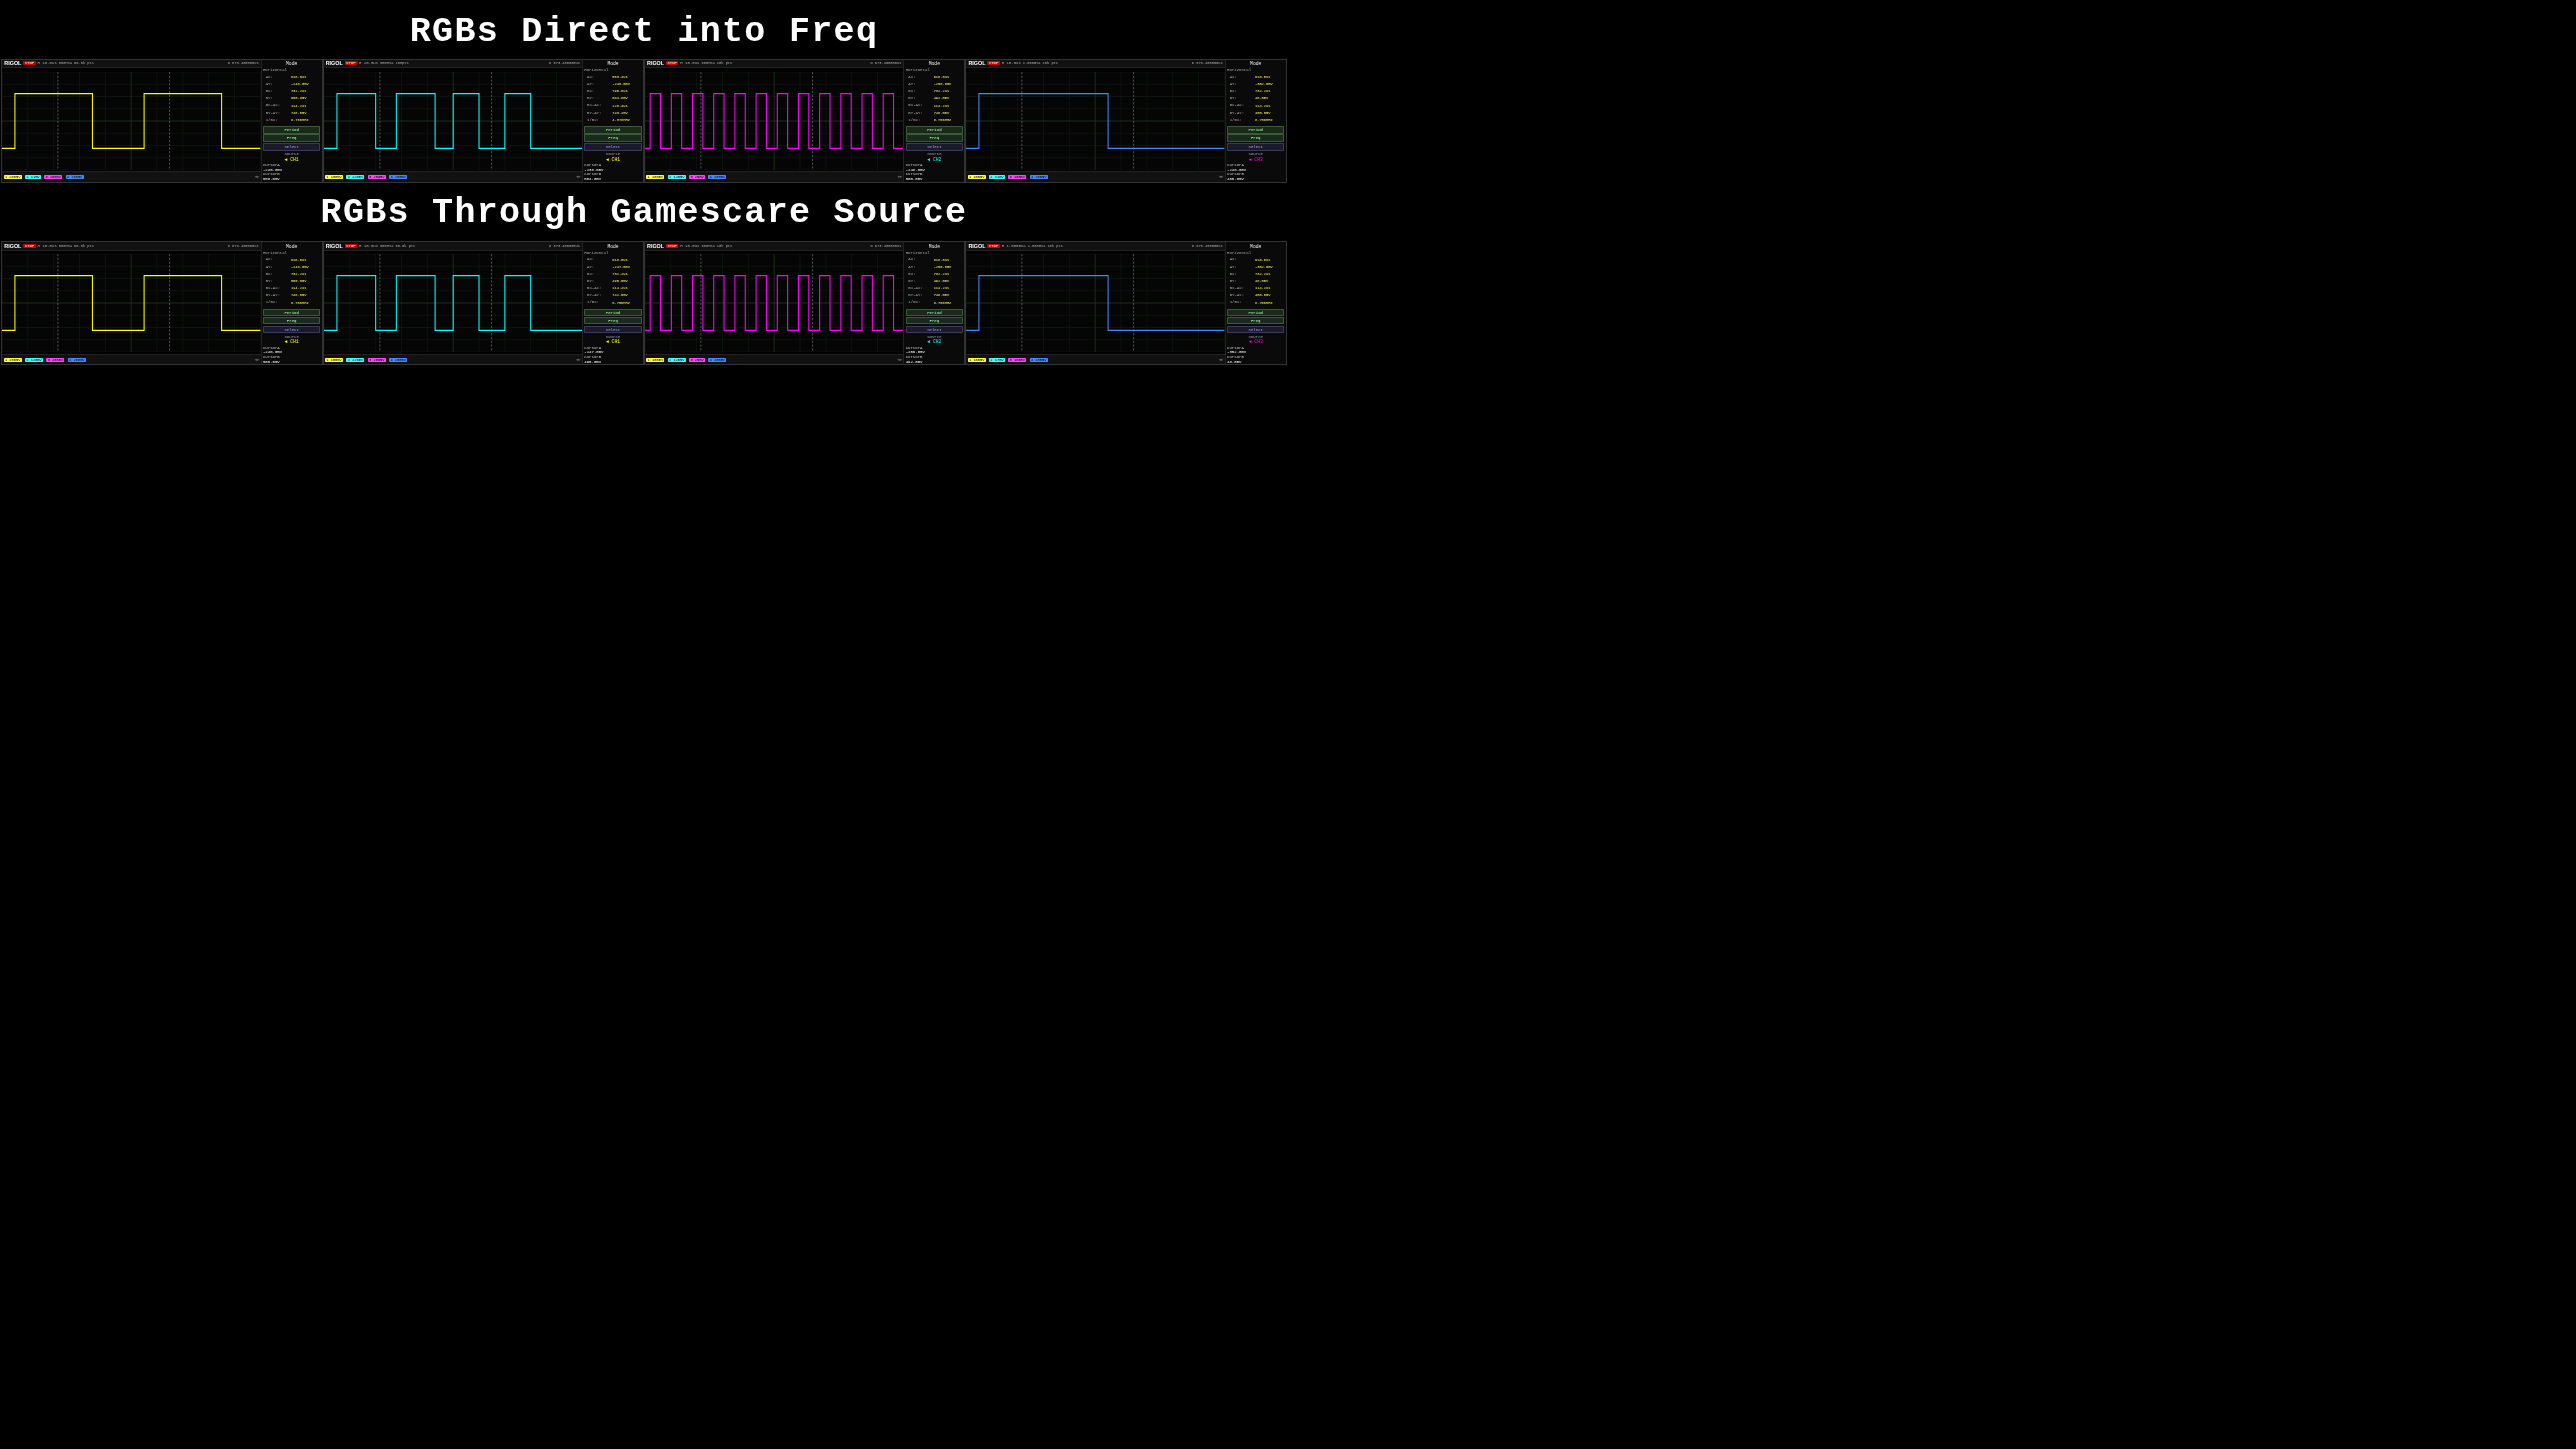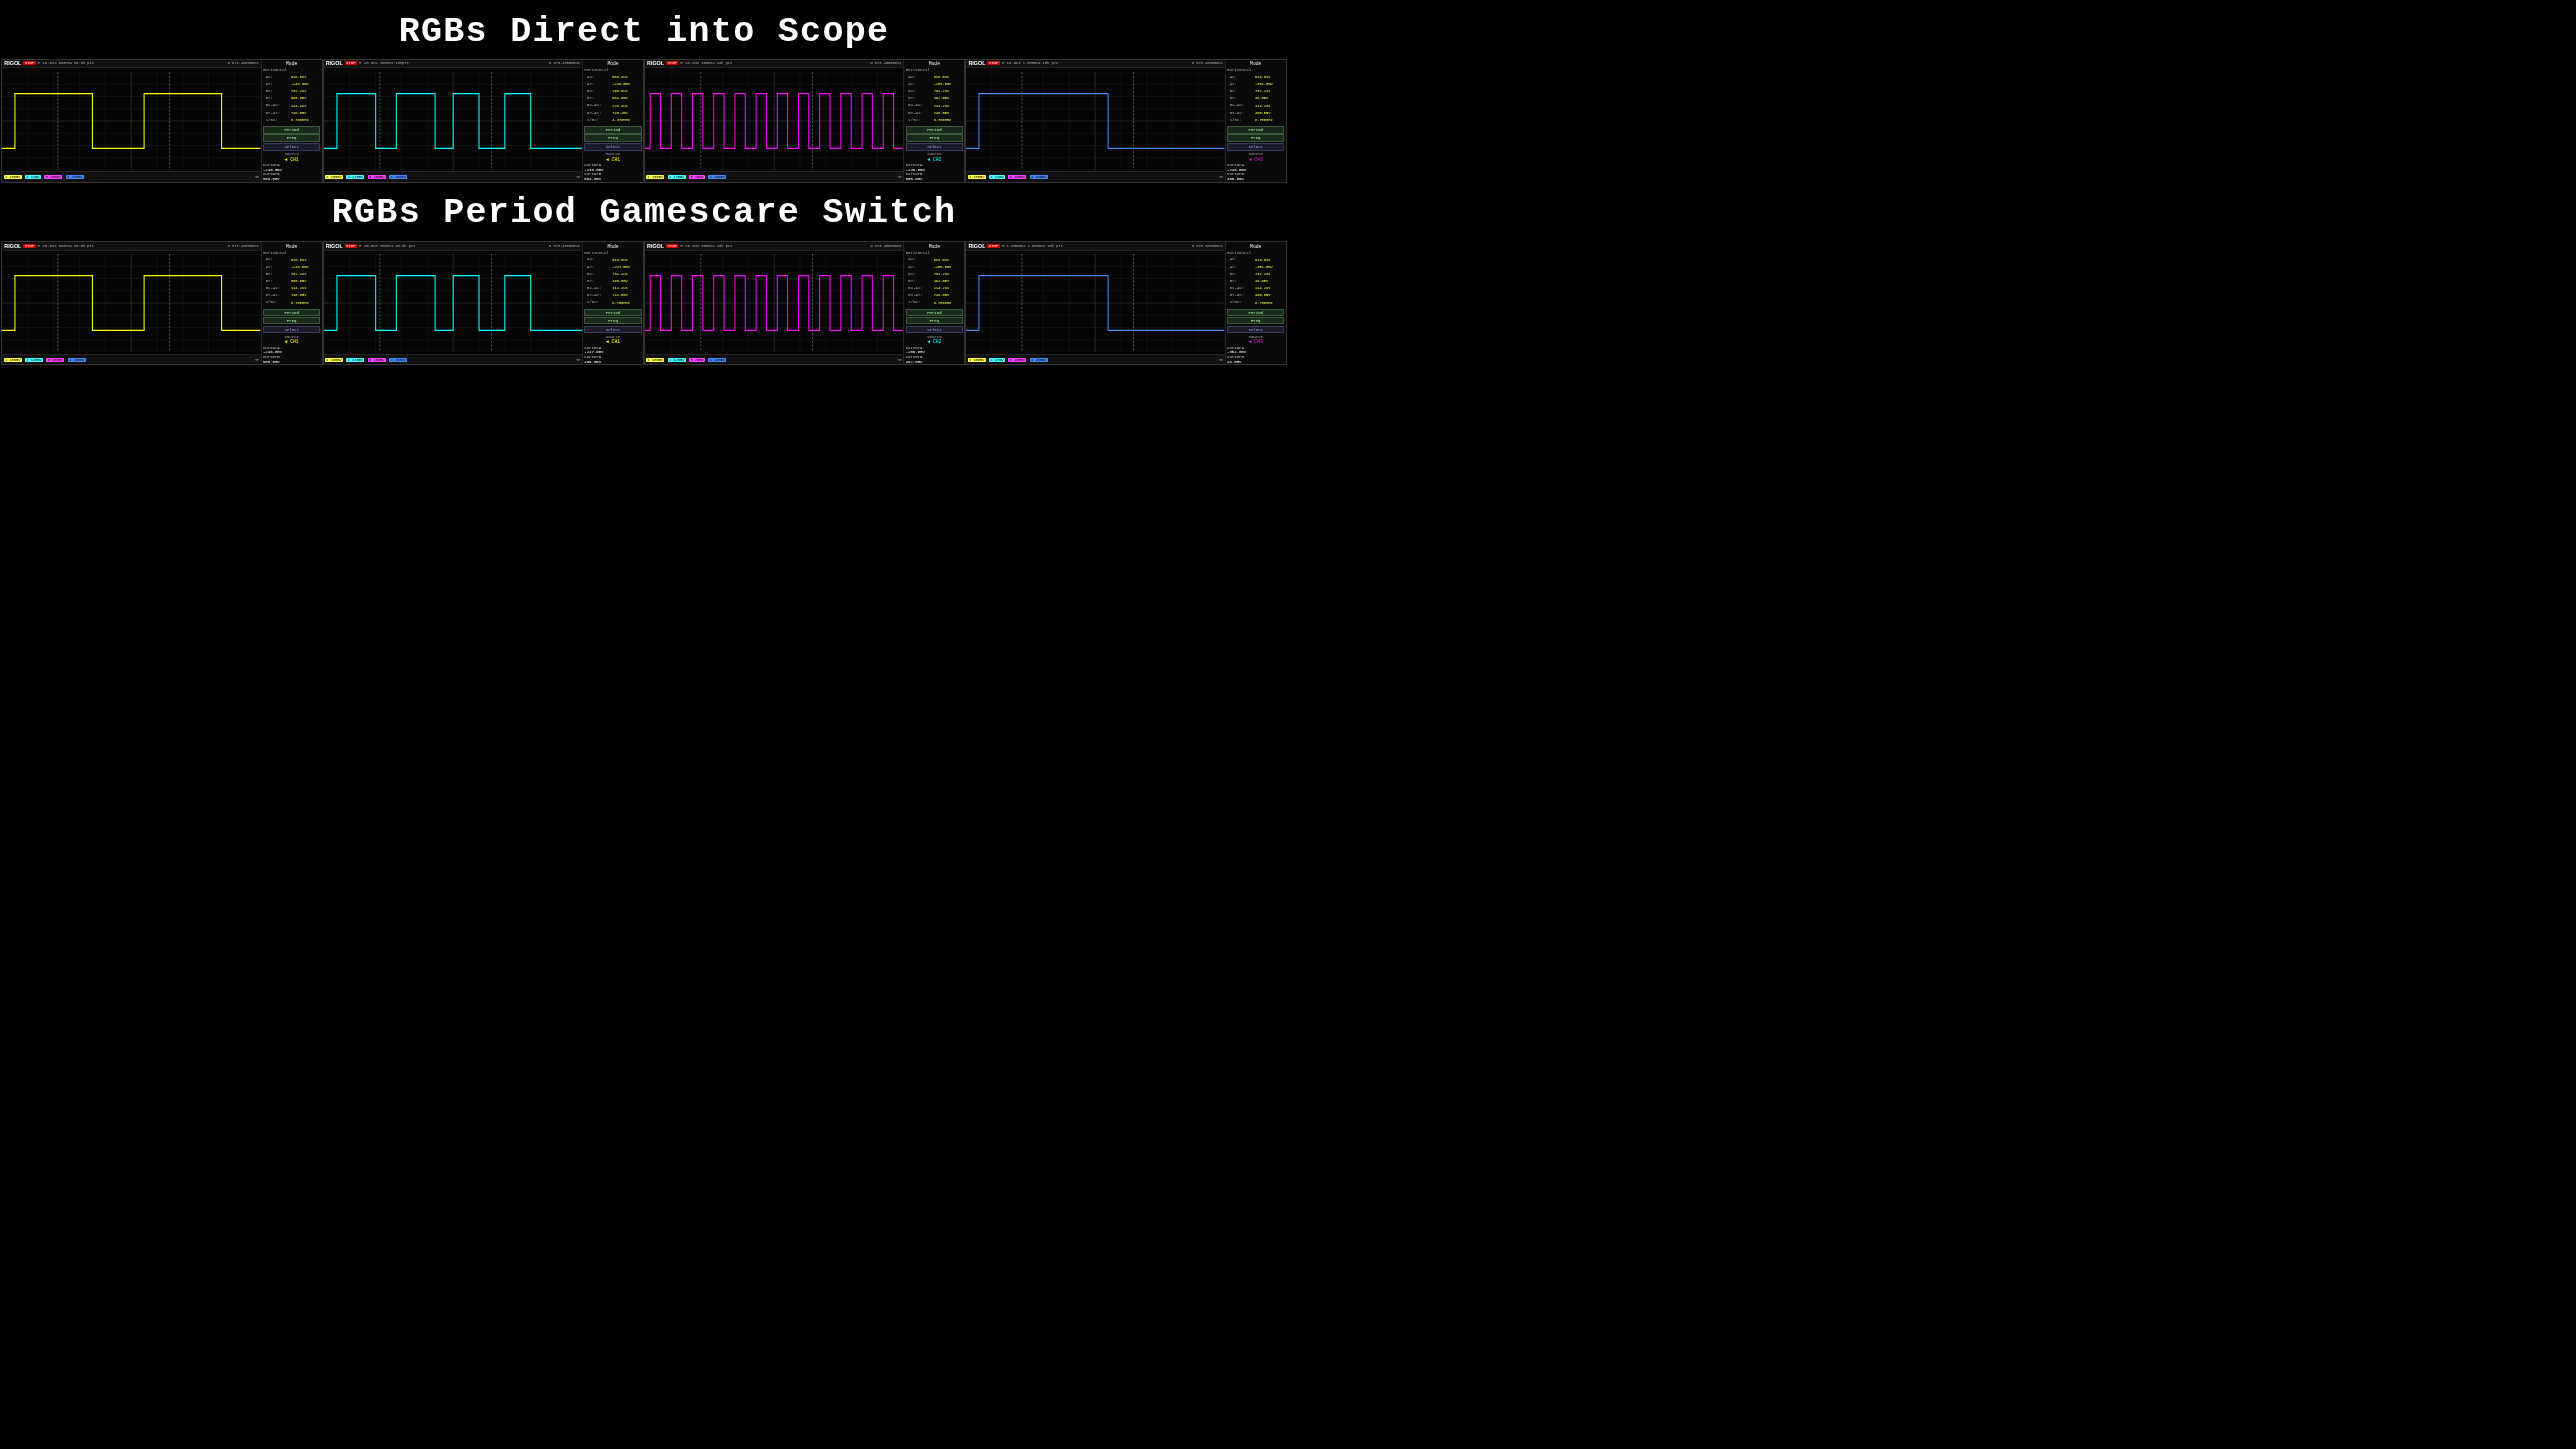--- a/index.html
+++ b/index.html
@@ -180,21 +180,21 @@
     .top-section {
       margin-bottom: 1.3px;
     }
     .bottom-section {
       margin-top: 1.3px;
     }
   </style>
 </head>
 <body>
 
-<div class="page-title">RGBs Direct into Scope</div>
+<div class="page-title">RGBs Direct into Freq</div>
 
 <div class="scopes-row top-section" id="top-scopes-row">
     <div style="flex: 1 1 0%;">
   <div class="scope-container">
     <div class="scope-inner">
       <div class="scope-main">
 
         <div class="scope-header">
           <span class="rigol-logo">RIGOL</span>
           <span class="stop-badge">STOP</span>
@@ -653,21 +653,21 @@
         <div class="sidebar-cursor-val">400.0mV</div>
         <div class="sidebar-cursor">CursorAB</div>
         <div style="height:1.3px;"></div>
 
       </div>
     </div>
   </div>
   </div>
   </div>
 
-<div class="section-title">RGBs Period Gamescare Switch</div>
+<div class="section-title">RGBs Through Gamescare Source</div>
 
 <div class="scopes-row bottom-section" id="bottom-scopes-row">
     <div style="flex: 1 1 0%;">
   <div class="scope-container">
     <div class="scope-inner">
       <div class="scope-main">
 
         <div class="scope-header">
           <span class="rigol-logo">RIGOL</span>
           <span class="stop-badge">STOP</span>

